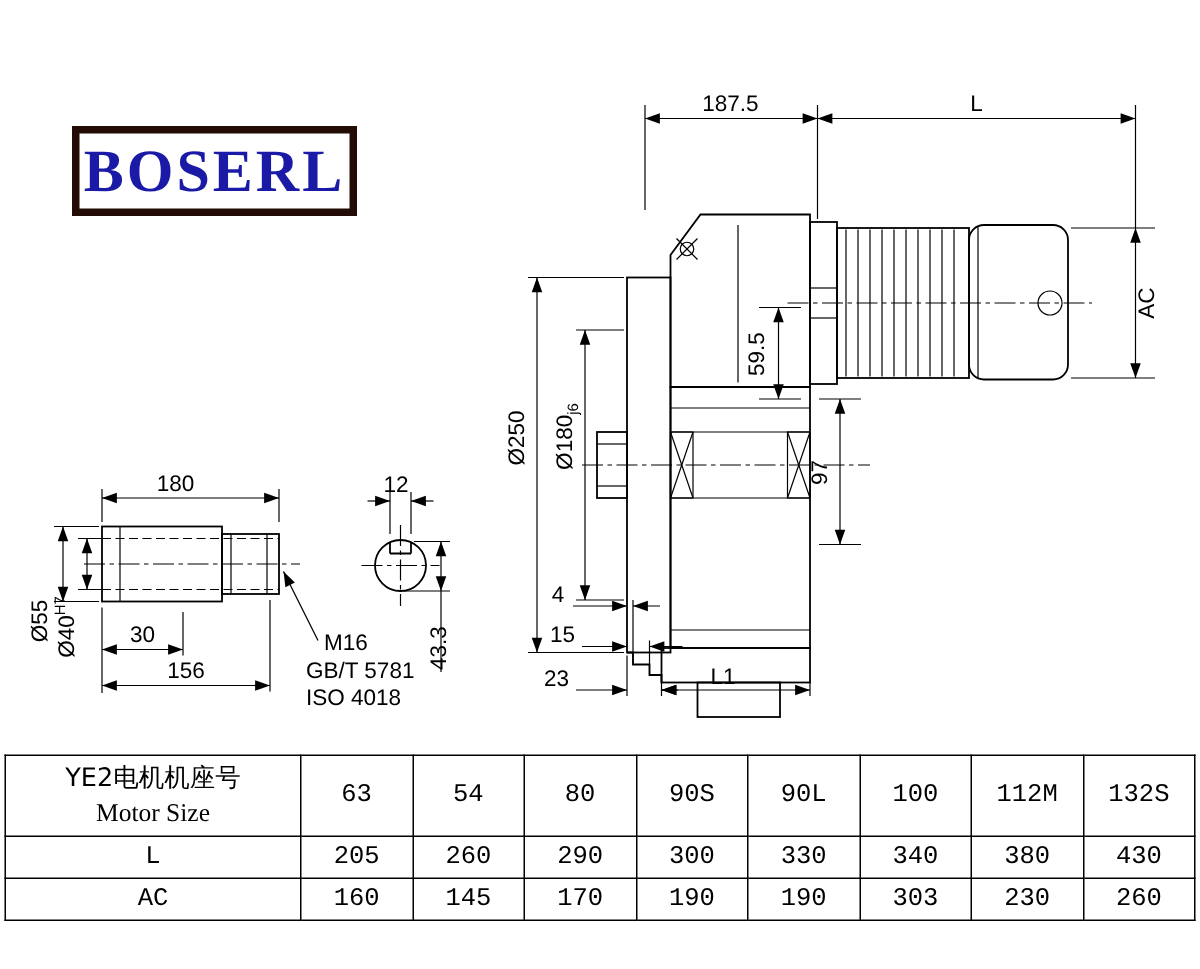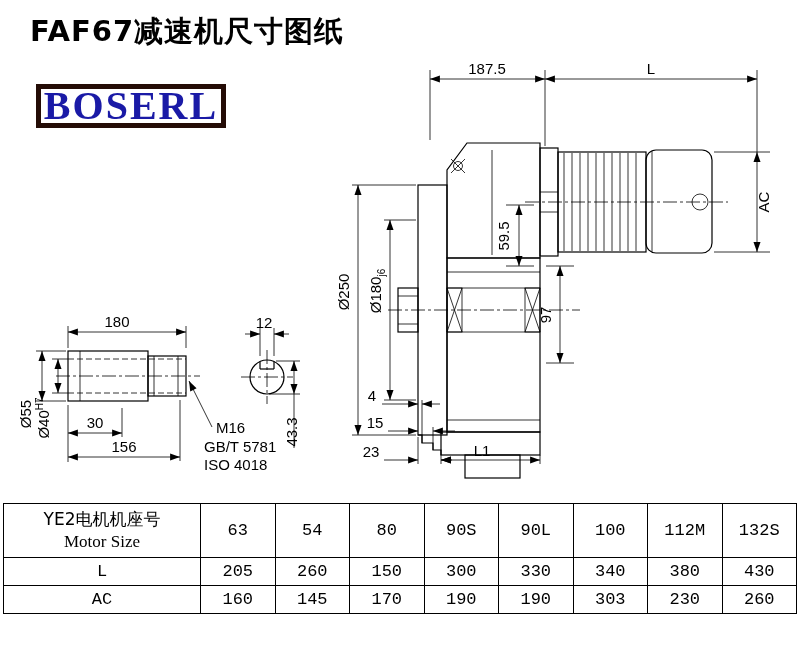--- a/index.html
+++ b/index.html
@@ -3,21 +3,21 @@
 <meta charset="utf-8">
 <style>
   * { margin:0; padding:0; box-sizing:border-box; }
   html,body { width:800px; height:646px; background:#fff; }
   body { position:relative; overflow:hidden; font-family:"Liberation Sans",sans-serif; color:#000; }
   .page { position:absolute; inset:0; background:#fff; }
 
   .title { position:absolute; left:30px; top:12px; font-size:29px; font-weight:bold;
            font-family:"DejaVu Sans",sans-serif; letter-spacing:1px; white-space:nowrap; }
 
-  .logo-box { position:absolute; left:36px; top:84px; width:190px; height:44px;
+  .logo-box { position:absolute; left:48px; top:84px; width:190px; height:60px;
               border:5px solid #240c06; background:#fff; display:flex;
               align-items:center; justify-content:center; }
   .logo-text { font-family:"Liberation Serif",serif; font-weight:bold; font-size:40px;
                color:#1a1aa6; letter-spacing:2px; line-height:1; }
 
   svg.drawing { position:absolute; left:0; top:0; }
   svg text { font-family:"Liberation Sans",sans-serif; font-size:15px; fill:#000; stroke:none; }
   svg .tol { font-size:10px; }
   .ol   { stroke:#000; stroke-width:1.2; fill:none; }
   .thin { stroke:#000; stroke-width:0.8; fill:none; }
@@ -207,21 +207,20 @@
       <text x="204" y="470">ISO 4018</text>
 
       <line class="dim" x1="276" y1="361" x2="300" y2="361"></line>
       <line class="dim" x1="269" y1="394" x2="300" y2="394"></line>
       <line class="dim" x1="294" y1="361" x2="294" y2="394" marker-start="url(#arr)" marker-end="url(#arr)"></line>
       <line class="dim" x1="294" y1="394" x2="294" y2="448"></line>
       <text x="297" y="432" text-anchor="middle" transform="rotate(-90 297 432)">43.3</text>
     </g>
   </svg>
 
-  <h1 class="title">FAF67减速机尺寸图纸</h1>
 
   <div class="logo-box">
     <span class="logo-text">BOSERL</span>
   </div>
 
   <table class="size-table">
     <colgroup>
       <col class="first">
         <col>
         <col>
@@ -246,21 +245,21 @@
         <th>100</th>
         <th>112M</th>
         <th>132S</th>
       </tr>
     </thead>
     <tbody>
       <tr>
         <td>L</td>
         <td>205</td>
         <td>260</td>
-        <td>150</td>
+        <td>290</td>
         <td>300</td>
         <td>330</td>
         <td>340</td>
         <td>380</td>
         <td>430</td>
       </tr>
       <tr>
         <td>AC</td>
         <td>160</td>
         <td>145</td>

